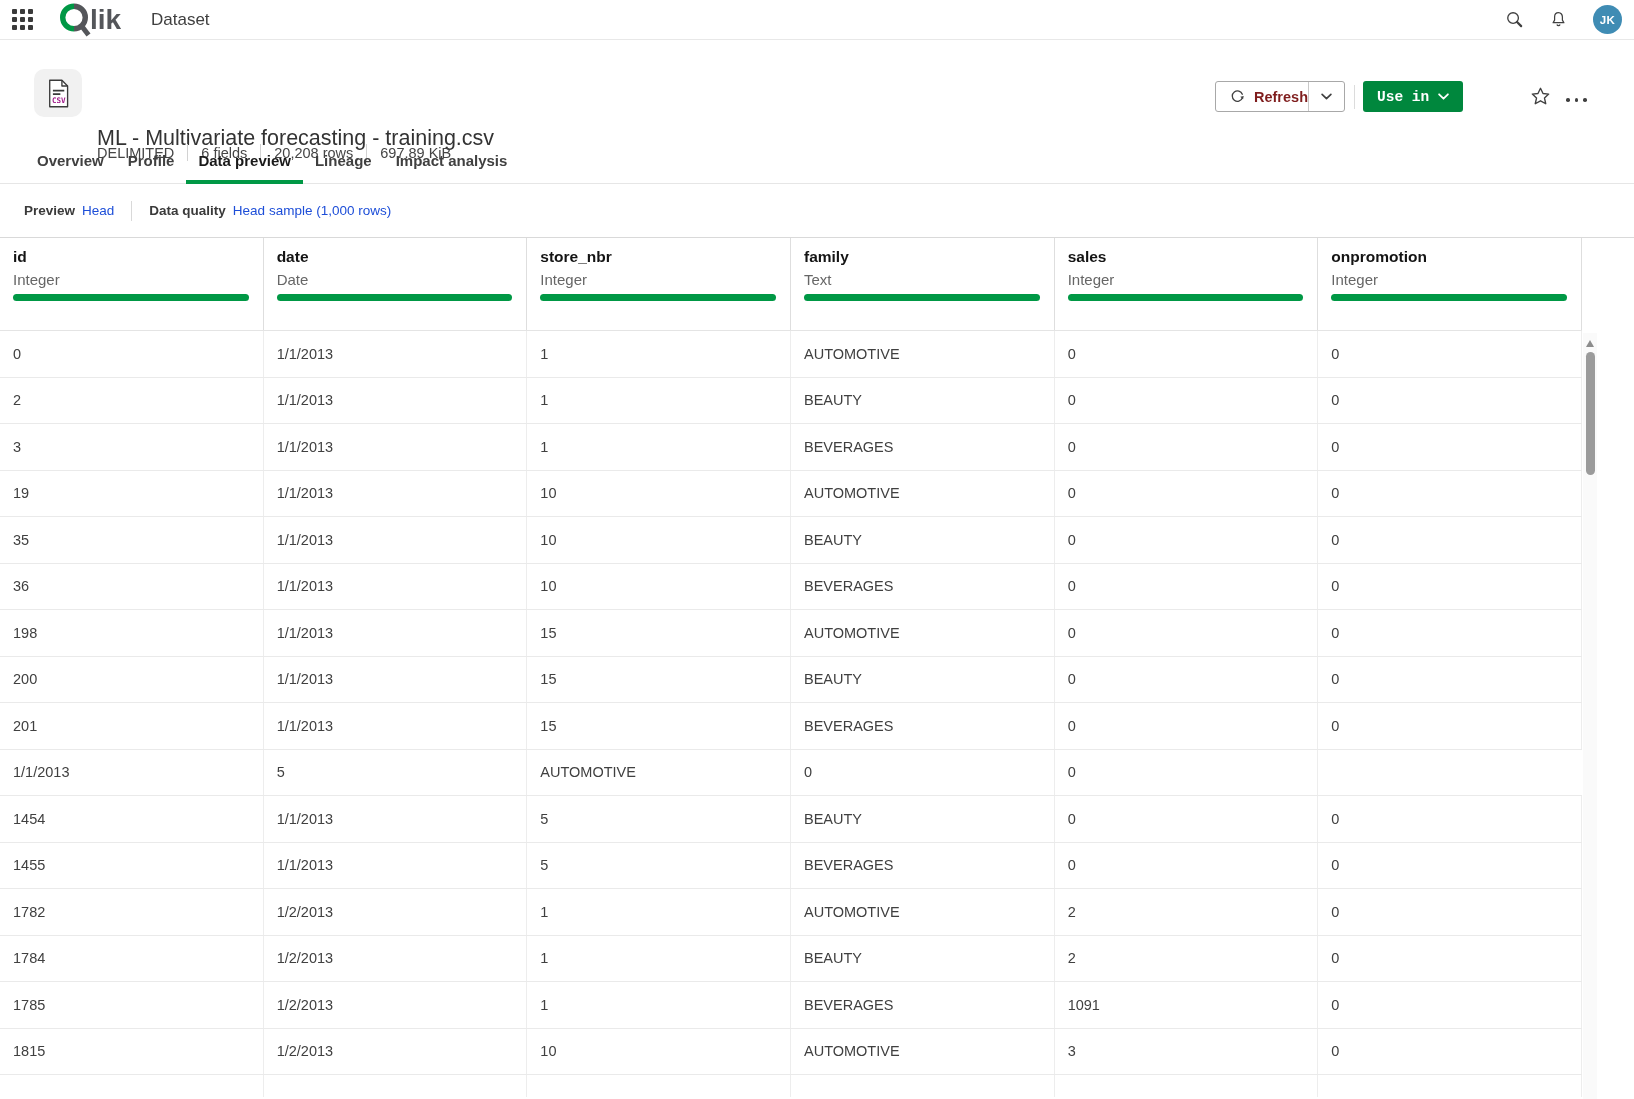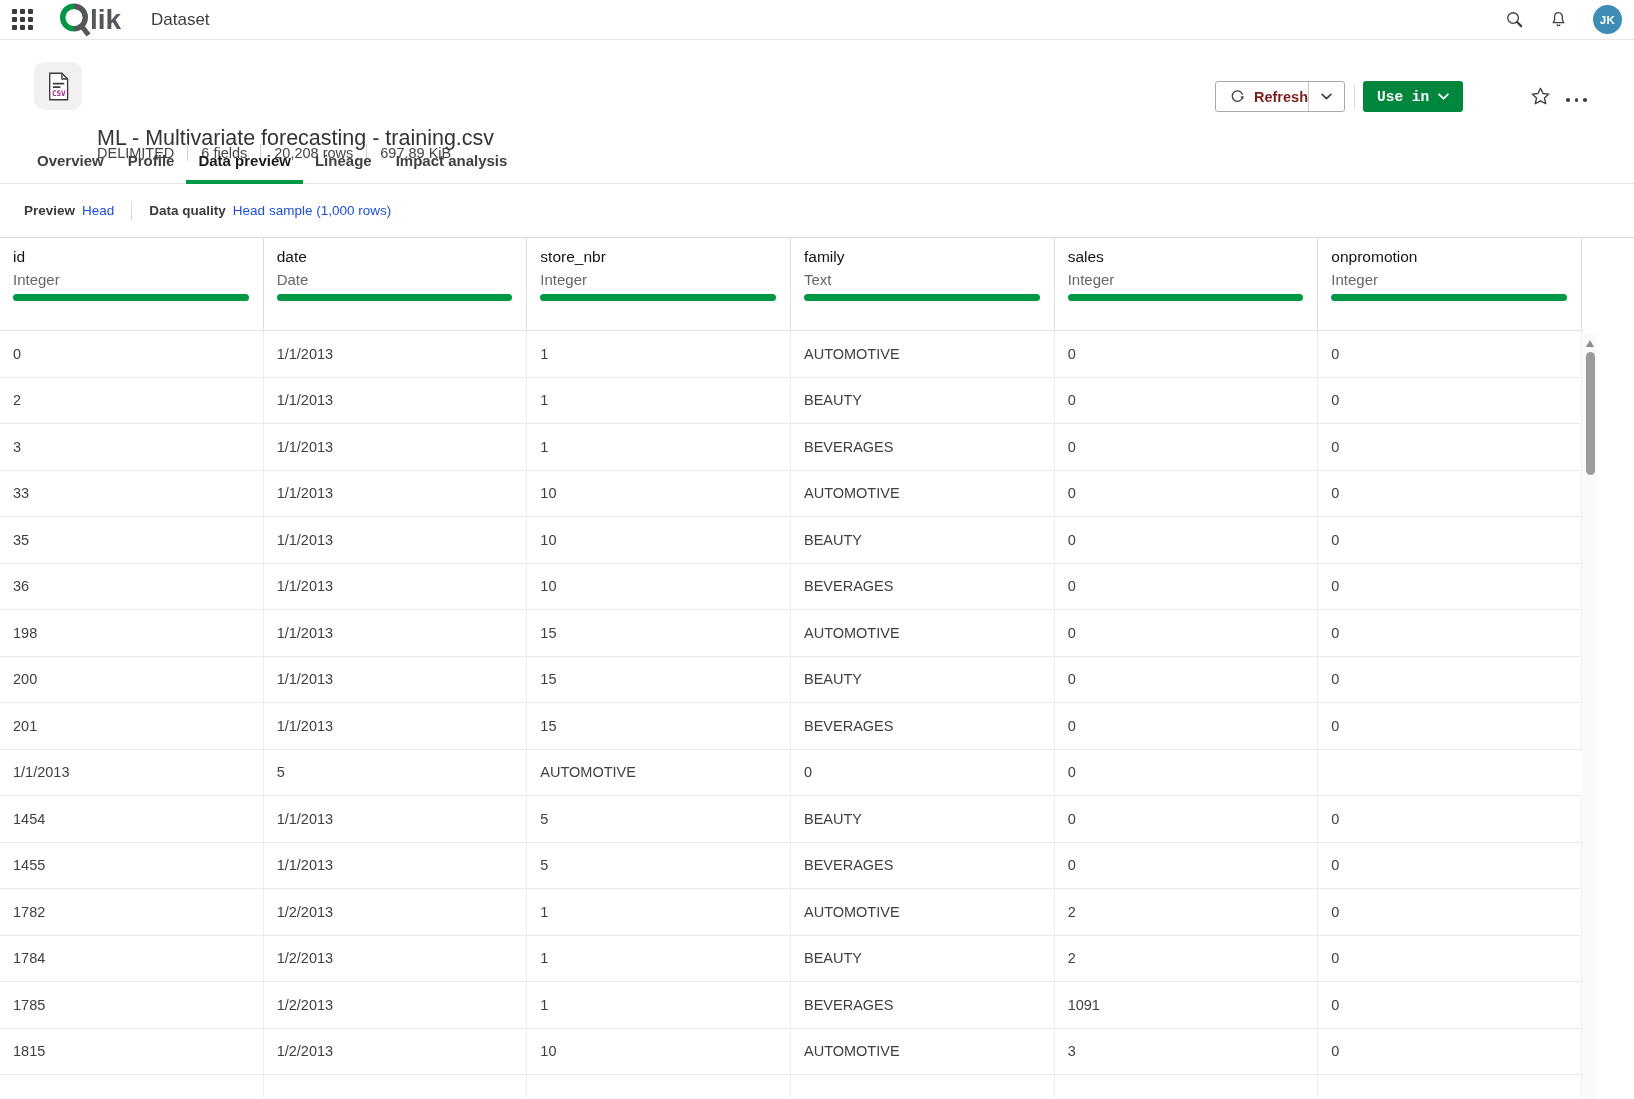--- a/index.html
+++ b/index.html
@@ -16,21 +16,21 @@
   .logo svg { display:block; }
   .product-area { margin-left:18px; font-size:17px; color:#404040; }
   .topbar-right { margin-left:auto; display:flex; align-items:center; gap:25px; }
   .icon-btn { display:flex; align-items:center; justify-content:center; cursor:pointer; }
   .avatar { width:29px; height:29px; border-radius:50%; background:var(--avatar-blue,#3F8CB4);
     color:#fff; font-size:11.5px; font-weight:700; display:flex; align-items:center;
     justify-content:center; cursor:pointer; letter-spacing:.3px; }
 
   
   .header { height:100px; position:relative; }
-  .file-tile { position:absolute; left:34px; top:22px; width:48px; height:48px;
+  .file-tile { position:absolute; left:34px; top:29px; width:48px; height:48px;
     background:#f1f1f1; border-radius:10px; display:flex; align-items:center; justify-content:center; }
   .title { position:absolute; left:97px; top:86px; font-size:21.5px; color:#333; }
   .file-meta { position:absolute; left:97px; top:104px; display:flex; align-items:center;
     font-size:14.5px; color:#454545; }
   .file-meta .sep { width:1px; height:17px; background:#d2d2d2; margin:0 13px; }
   .refresh-group { position:absolute; left:1215px; top:41px; width:130px; height:31px;
     border:1px solid #a8a8a8; border-radius:3px; display:flex; align-items:stretch; background:#fff; }
   .refresh-main { display:flex; align-items:center; gap:8px; padding:0 0 0 13px; flex:1;
     font-size:14.5px; font-weight:600; color:#7f1d1d; cursor:pointer; }
   .refresh-caret { width:40px; border-left:1px solid #c9c9c9; display:flex; align-items:center;
@@ -58,21 +58,21 @@
   .subbar .lbl { font-weight:700; margin-right:7px; }
   .subbar .val { color:#1d4ed8; }
   .subbar .sep { width:1px; height:20px; background:#d9d9d9; margin:0 17px; }
 
   
   .table-wrap { position:relative; width:1634px; border-top:1px solid #d9d9d9; }
   .grid { width:1582px; }
   .thead { display:grid; grid-template-columns:repeat(6,1fr); height:93px;
     border-bottom:1px solid #e4e4e4; }
   .th { border-right:1px solid #dedede; padding:10px 14px 0 13px; }
-  .th .name { font-size:15.5px; font-weight:400; color:#141414; }
+  .th .name { font-size:15.5px; font-weight:700; color:#141414; }
   .th .type { margin-top:5px; font-size:15px; color:#666; }
   .th .bar { margin-top:6px; height:7px; border-radius:4px; background:var(--quality-bar-green,#009845); }
   .tr { display:grid; grid-template-columns:repeat(6,1fr); height:46.5px;
     border-bottom:1px solid #eaeaea; }
   .tr.partial { height:22px; border-bottom:none; }
   .td { border-right:1px solid #ededed; display:flex; align-items:center; padding-left:13px;
     font-size:14.5px; color:#404040; overflow:hidden; white-space:nowrap; }
 
   
   .vscroll { position:absolute; left:1583px; top:95px; width:14px; height:766px; background:#fafafa; }
@@ -247,21 +247,21 @@
         </div>
         <div class="tr">
           <div class="td">3</div>
           <div class="td">1/1/2013</div>
           <div class="td">1</div>
           <div class="td">BEVERAGES</div>
           <div class="td">0</div>
           <div class="td">0</div>
         </div>
         <div class="tr">
-          <div class="td">33</div>
+          <div class="td">19</div>
           <div class="td">1/1/2013</div>
           <div class="td">10</div>
           <div class="td">AUTOMOTIVE</div>
           <div class="td">0</div>
           <div class="td">0</div>
         </div>
         <div class="tr">
           <div class="td">35</div>
           <div class="td">1/1/2013</div>
           <div class="td">10</div>

